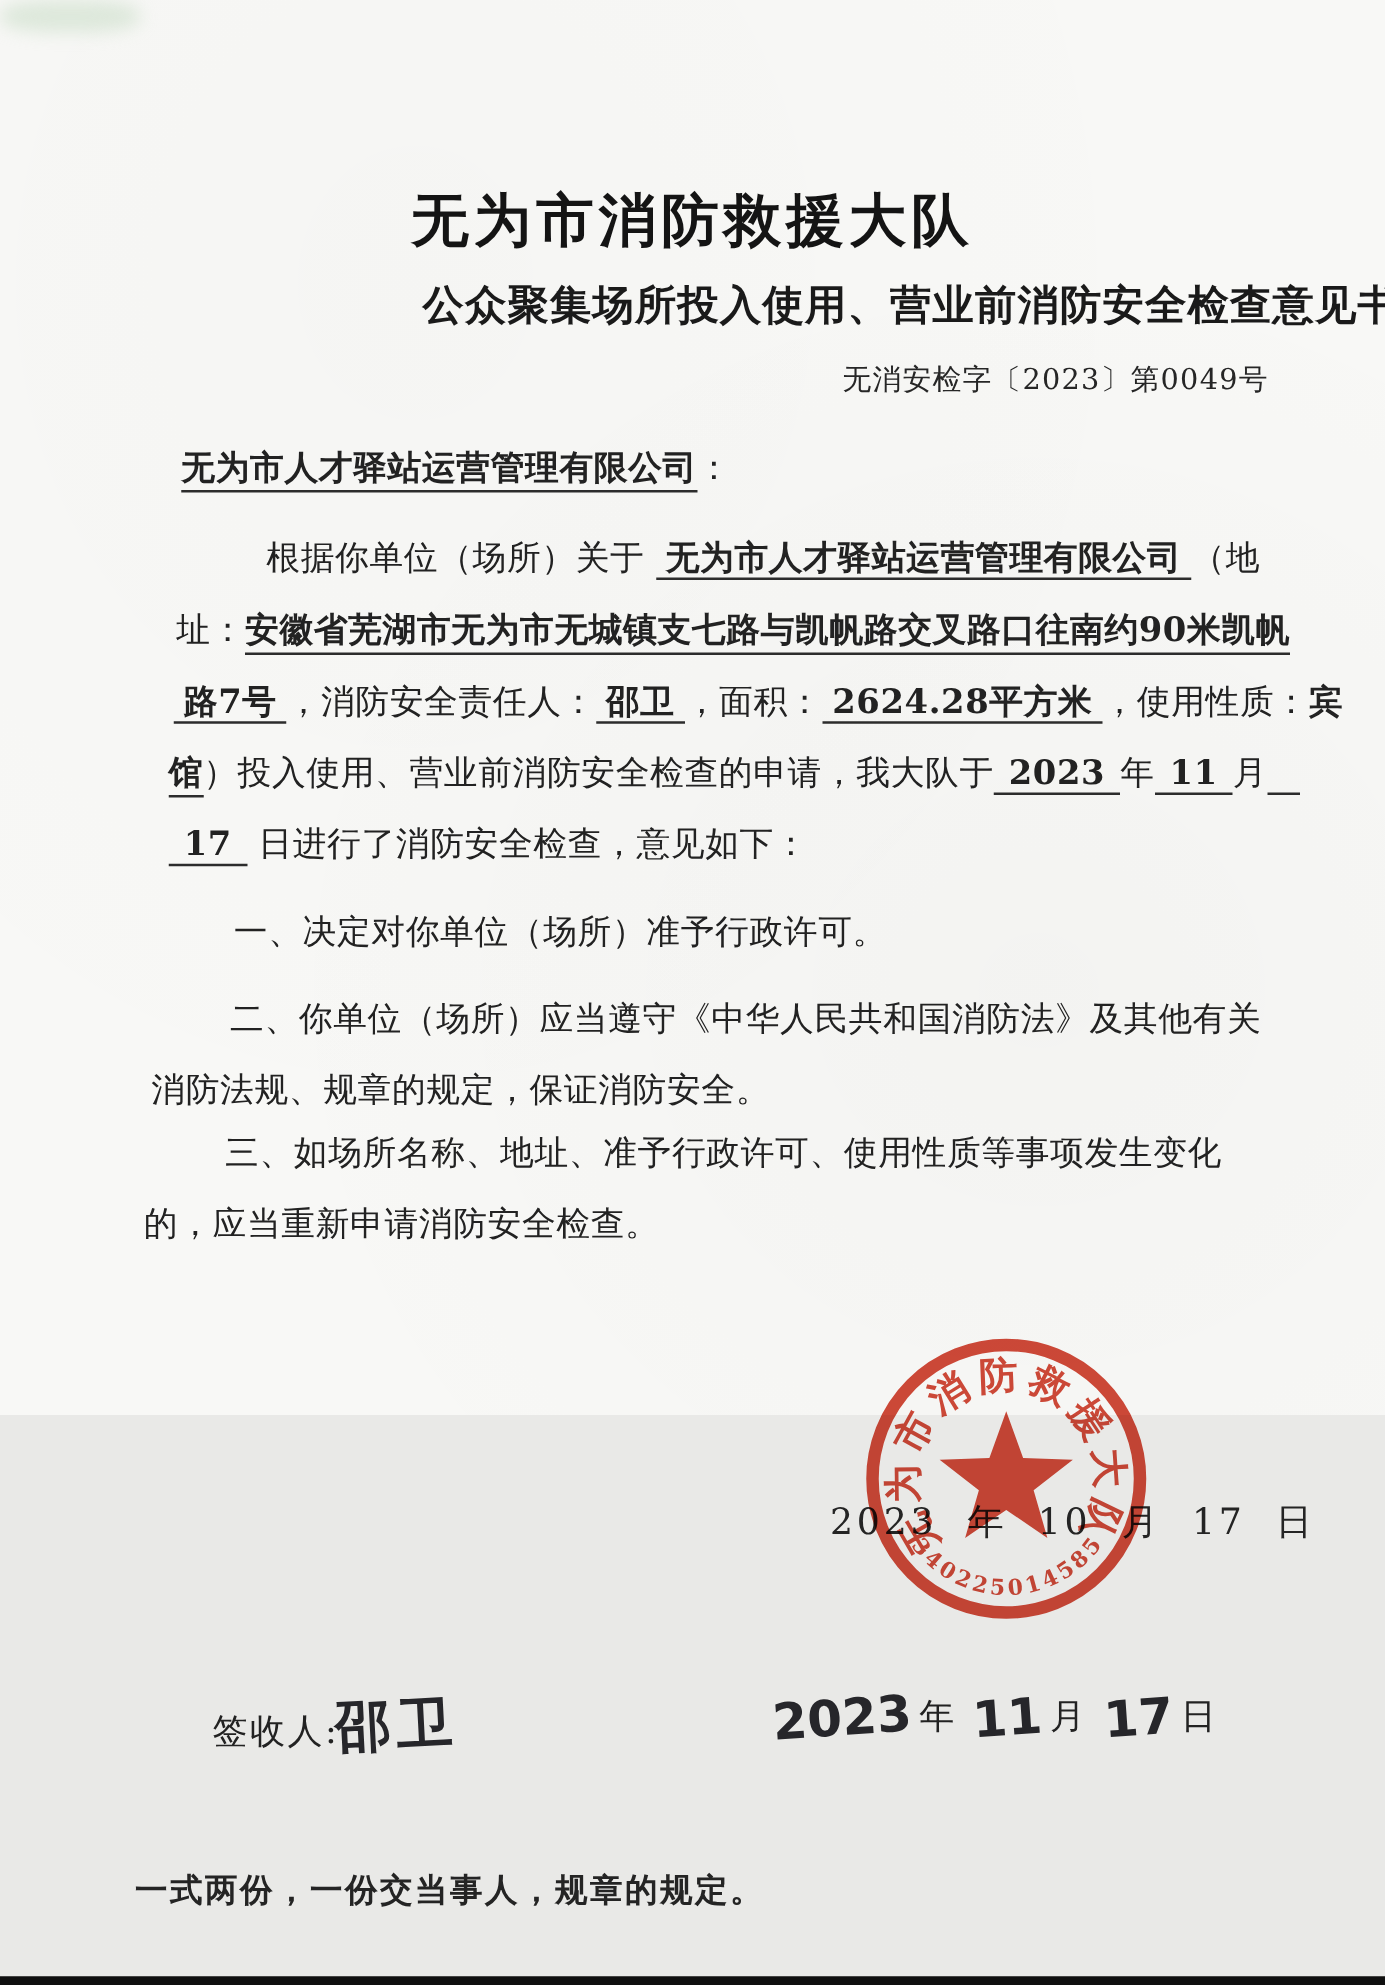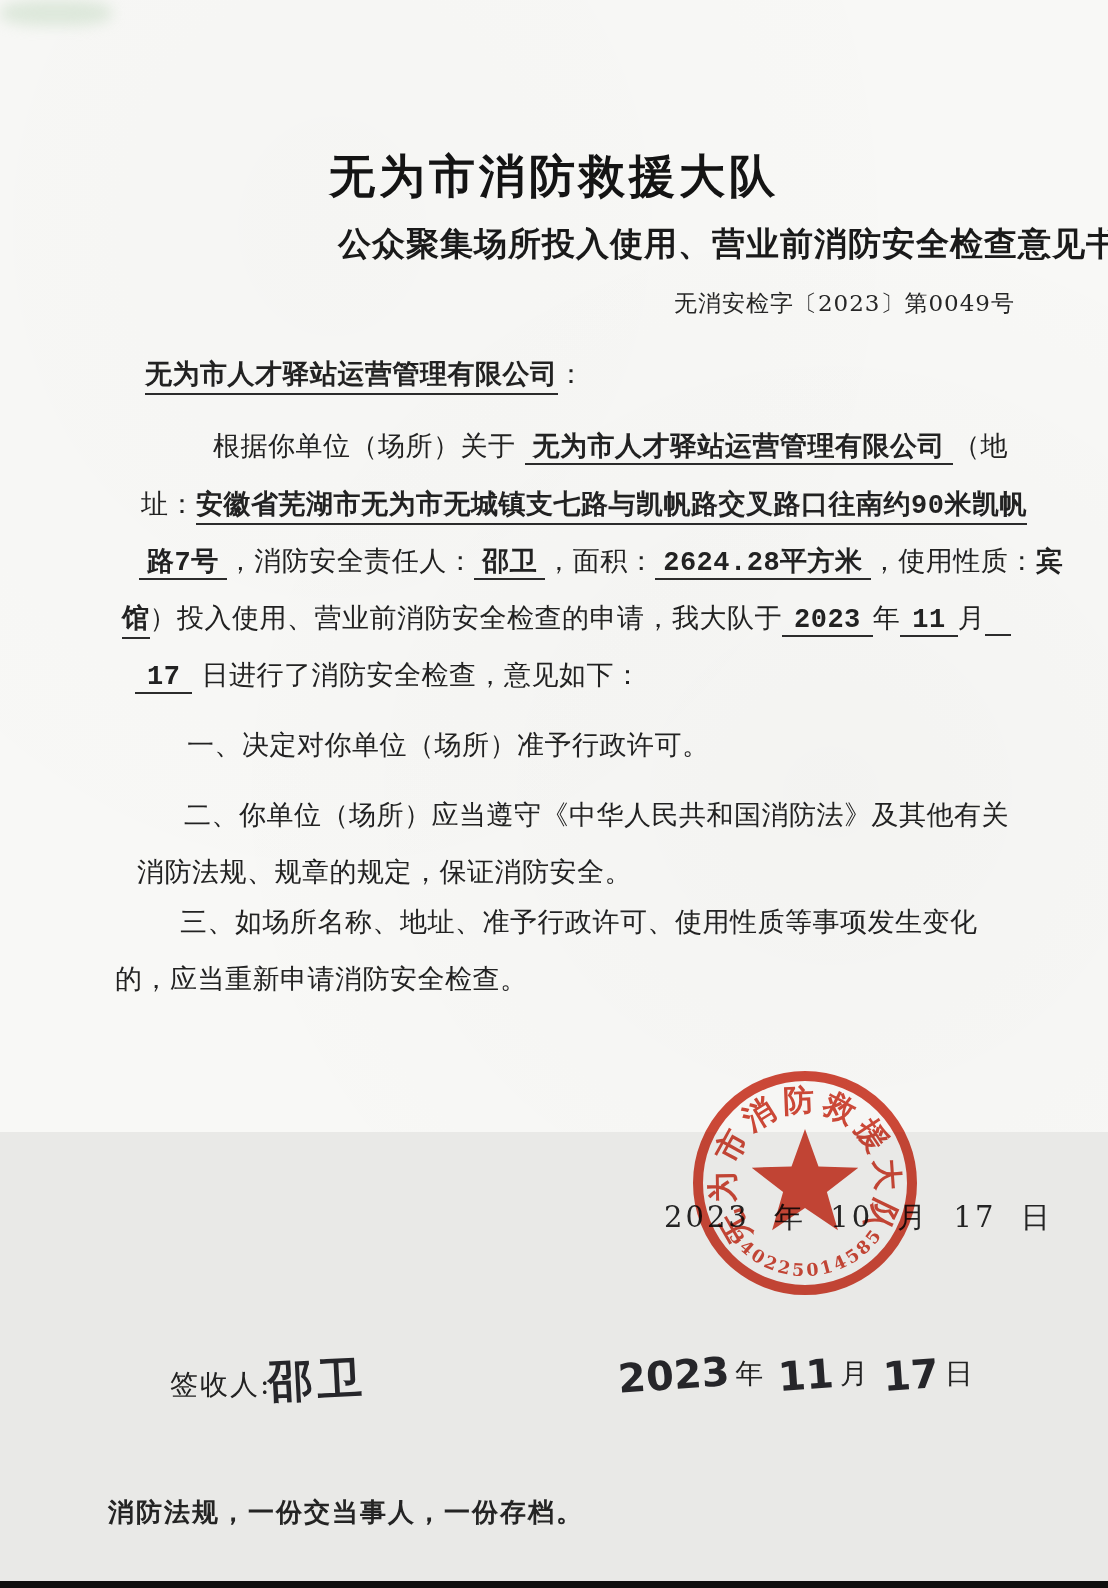--- a/index.html
+++ b/index.html
@@ -33,21 +33,21 @@
   }
   .docnum{
     position:absolute;top:288px;right:93px;
     font-size:23px;letter-spacing:1px;color:#262626;
   }
   .line{
     position:absolute;white-space:nowrap;
     font-size:27px;color:#222;letter-spacing:.5px;
   }
   .u{border-bottom:2px solid #2c2c2c;padding-bottom:2px;}
-  .b{font-weight:700;font-family:Liberation Mono, monospace;}
+  .b{font-weight:700;}
   .padnum{padding:0 12px;}
   .padname{padding:0 8px;}
   .blank{display:inline-block;width:26px;border-bottom:2px solid #2c2c2c;height:28px;vertical-align:bottom;}
   .seal{
     position:absolute;left:650px;top:1028px;width:310px;height:310px;
     mix-blend-mode:multiply;opacity:.92;z-index:3;
   }
   .sealtext{font-family:"DejaVu Serif","Liberation Serif",serif;font-weight:700;}
   .stampdate{
     position:absolute;left:664px;top:1198px;z-index:1;
@@ -97,36 +97,36 @@
   </div>
 
   <div class="line" style="top:486px;left:141px;">
     <span>址：</span><span class="u b">安徽省芜湖市无为市无城镇支七路与凯帆路交叉路口往南约90米凯帆</span>
   </div>
 
   <div class="line" style="top:543px;left:139px;">
     <span class="u b padname">路7号</span><span>，消防安全责任人：</span><span class="u b padname">邵卫</span><span>，面积：</span><span class="u b padname">2624.28平方米</span><span>，使用性质：</span><span class="b">宾</span>
   </div>
 
-  <div class="line" style="top:600px;left:122px;">
+  <div class="line" style="top:600px;left:135px;">
     <span class="u b">馆</span><span>）投入使用、营业前消防安全检查的申请，我大队于</span><span class="u b padnum">2023</span><span>年</span><span class="u b padnum">11</span><span>月</span><span class="blank"></span>
   </div>
 
   <div class="line" style="top:657px;left:135px;">
     <span class="u b padnum">17</span><span> 日进行了消防安全检查，意见如下：</span>
   </div>
 
   <div class="line" style="top:797px;left:130px;padding-left:54px;">
     <span>二、你单位（场所）应当遵守《中华人民共和国消防法》及其他有关</span>
   </div>
 
   <div class="line" style="top:727px;left:133px;padding-left:54px;">
     <span>一、决定对你单位（场所）准予行政许可。</span>
   </div>
-  <div class="line" style="top:854px;left:121px;margin-left:16px;">
+  <div class="line" style="top:854px;left:121px;">
     <span>消防法规、规章的规定，保证消防安全。</span>
   </div>
 
   <div class="line" style="top:904px;left:126px;padding-left:54px;">
     <span>三、如场所名称、地址、准予行政许可、使用性质等事项发生变化</span>
   </div>
   <div class="line" style="top:961px;left:115px;">
     <span>的，应当重新申请消防安全检查。</span>
   </div>
 
@@ -147,16 +147,16 @@
     </text>
   </svg>
 
   <div class="signlabel">签收人:</div>
   <div class="signname hand">邵卫</div>
 
   <div class="signdate">
     <span class="d hand">2023</span><span class="unit">年</span><span class="d hand">11</span><span class="unit">月</span><span class="d hand">17</span><span class="unit">日</span>
   </div>
 
-  <div class="footer">消防法规，一份交当事人，一份存档。</div>
+  <div class="footer">一式两份，一份交当事人，规章的规定。</div>
 
   <div class="bottombar"></div>
 </div>
 
 </body></html>

